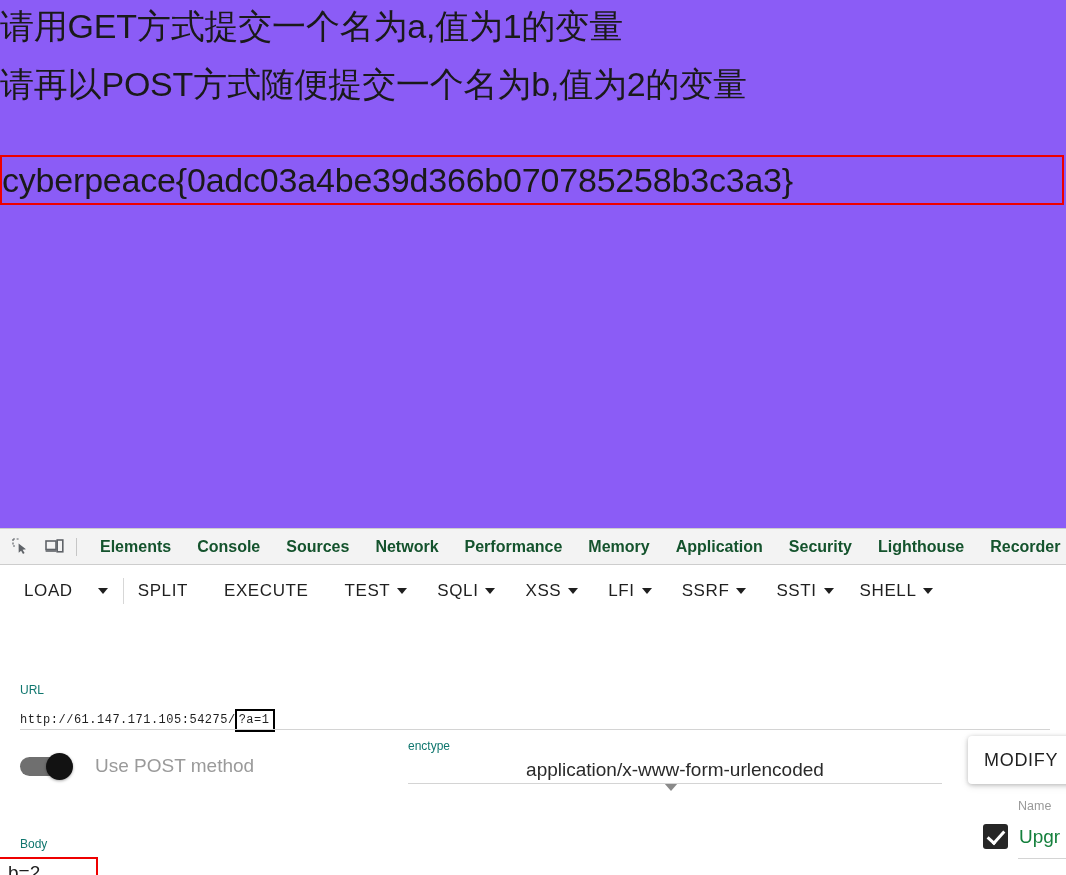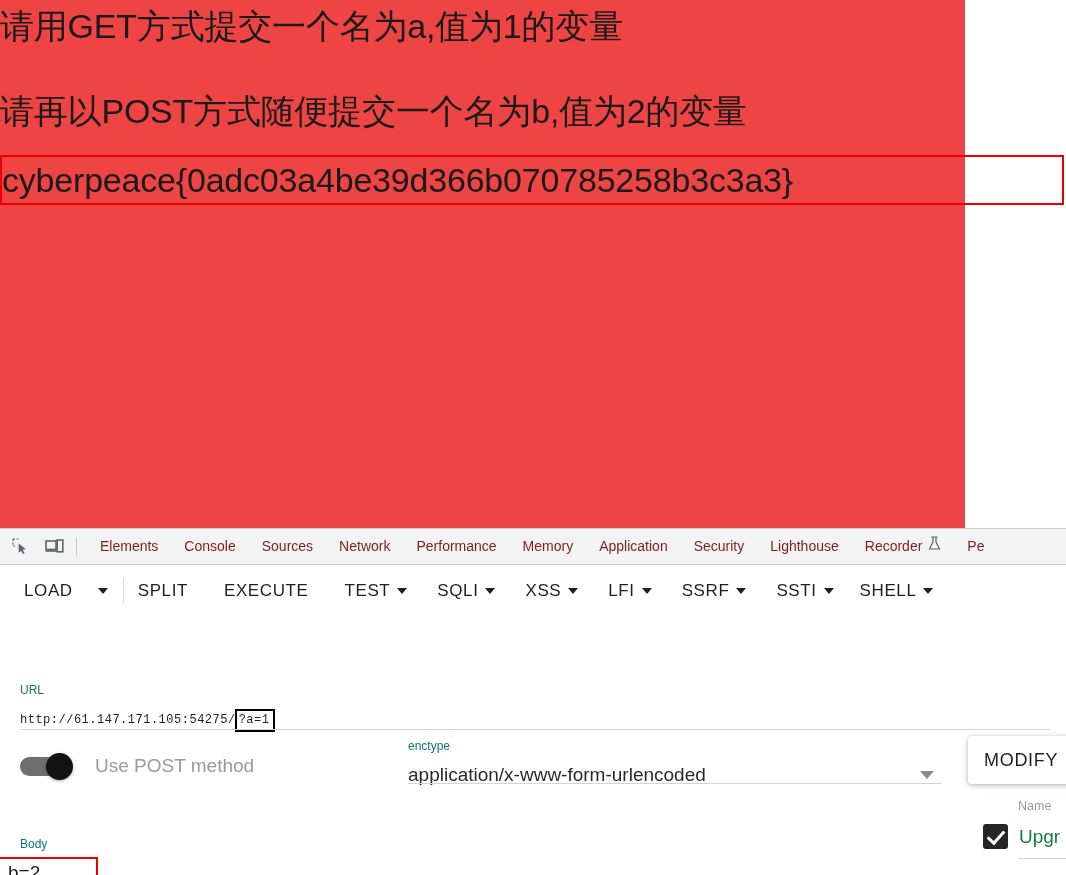--- a/index.html
+++ b/index.html
@@ -9,36 +9,36 @@
     height: 875px;
     background: #ffffff;
     font-family: "Liberation Sans", sans-serif;
     overflow: hidden;
   }
 
   
   .page-content {
     position: absolute;
     left: 0; top: 0;
-    width: 965px;
+    width: 1066px;
     height: 528px;
-    background: #ef4444;
+    background: #8b5cf6;
     padding: 0;
   }
 
   .challenge-line {
     font-family: "Liberation Sans", sans-serif;
     font-size: 34px;
     line-height: 1.0;
     color: #1a1a1a;
     white-space: nowrap;
     letter-spacing: -0.2px;
   }
   .line-1 { position: absolute; left: 0px; top: 9px; }
-  .line-2 { position: absolute; left: 0px; top: 94px; }
+  .line-2 { position: absolute; left: 0px; top: 67px; }
 
   .flag-box {
     position: absolute;
     left: 0px;
     top: 155px;
     width: 1064px;
     height: 50px;
     border: 2px solid #ee0000;
     display: flex;
     align-items: center;
@@ -88,29 +88,30 @@
   }
   .dt-sep {
     width: 1px;
     height: 18px;
     background: #c6c6c6;
     margin: 0 10px 0 8px;
     flex: 0 0 auto;
   }
 
   .dt-tab {
-    font-size: 14px;
-    color: #7f1d1d;
+    font-size: 16px;
+    color: #14532d;
     padding: 0 13px;
     height: 35px;
     line-height: 35px;
     flex: 0 0 auto;
     display: inline-flex;
     align-items: center;
     gap: 6px;
+    font-weight: bold;
   }
   .dt-tab.trunc { padding-right: 0; }
 
   
   .hackbar {
     position: relative;
     background: #ffffff;
     height: 310px;
   }
 
@@ -244,20 +245,21 @@
     top: 174px;
     width: 534px;
   }
   .enctype-row {
     position: relative;
     margin-top: 6px;
     height: 32px;
     display: flex;
     align-items: center;
     justify-content: space-between;
+    flex-direction: column;
   }
   .enctype-value {
     font-size: 19px;
     color: #2a2a2a;
     white-space: nowrap;
   }
   .enctype-caret {
     width: 0; height: 0;
     border-left: 7px solid transparent;
     border-right: 7px solid transparent;

